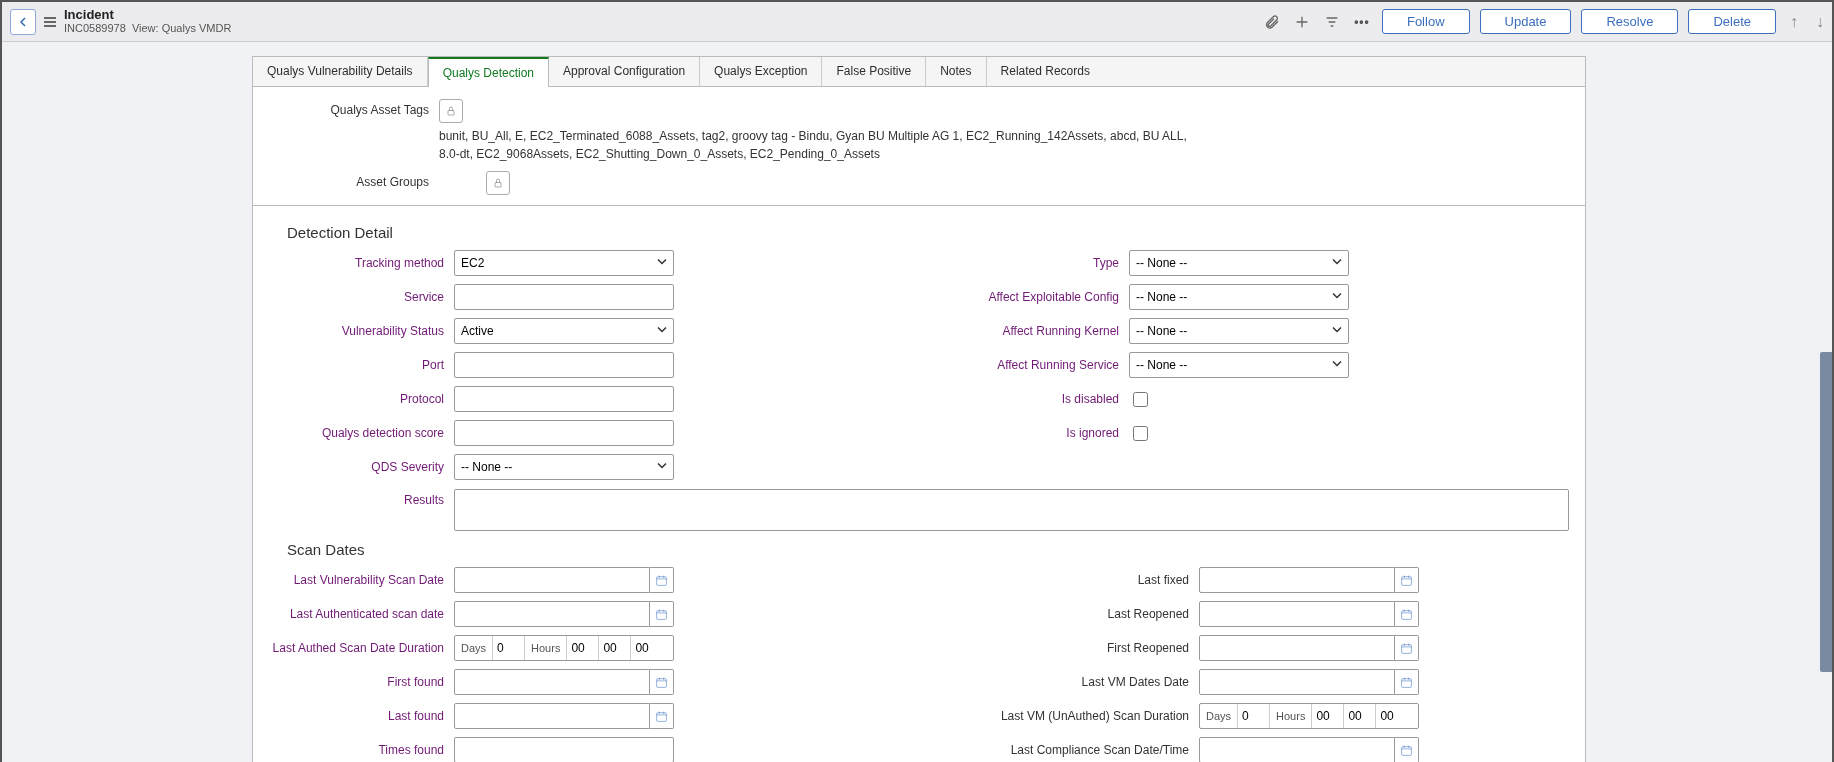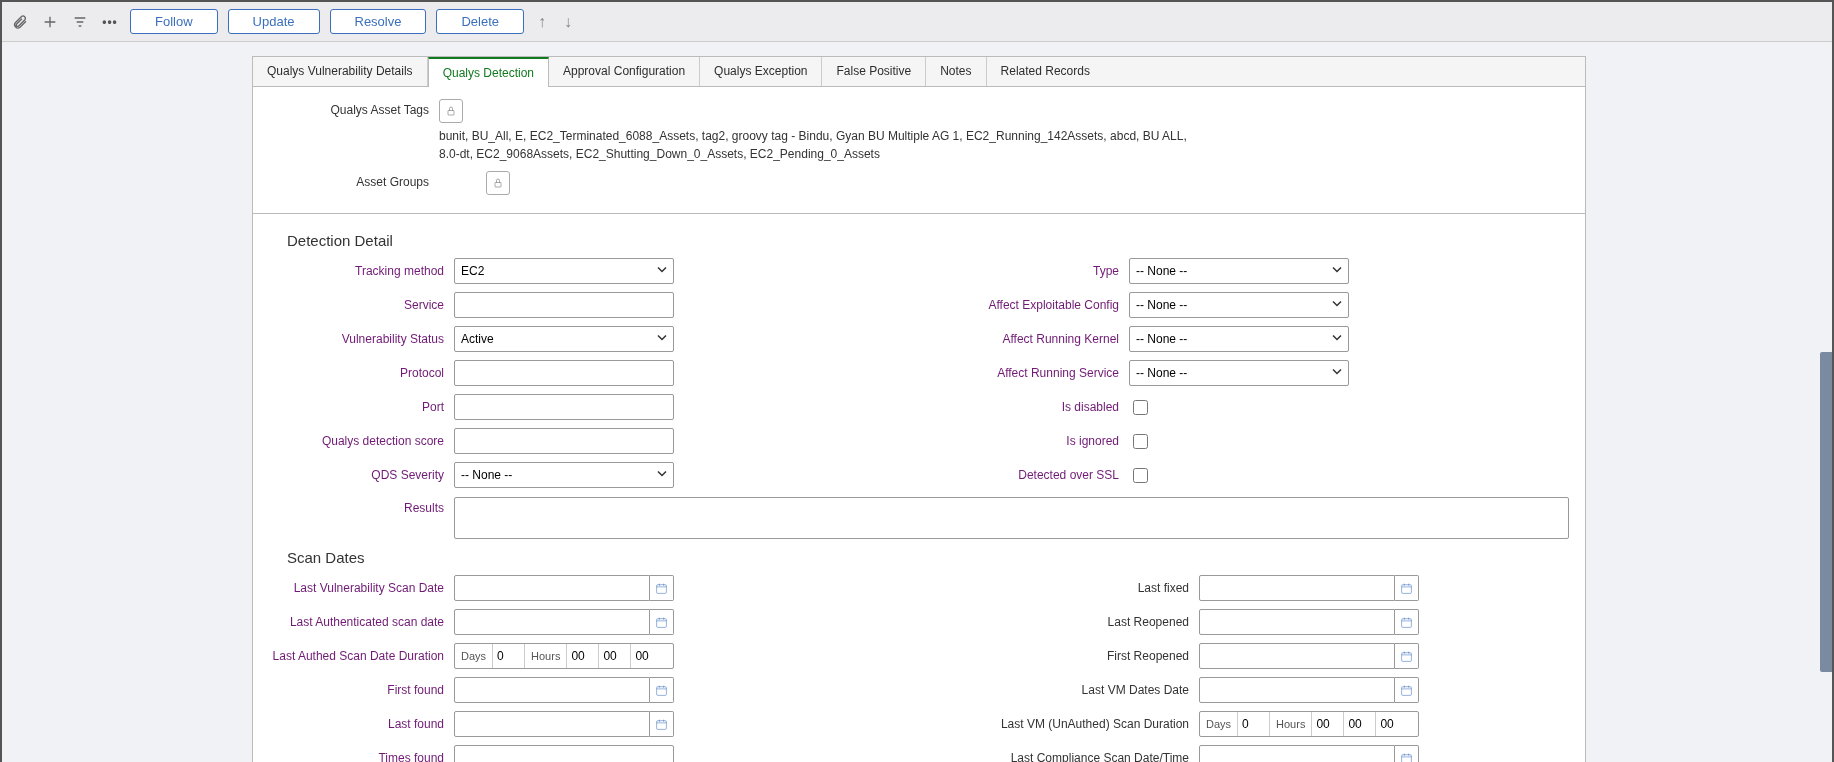--- a/index.html
+++ b/index.html
@@ -59,20 +59,38 @@
   .results-row .fctrl{flex:1;}
   .dots{letter-spacing:1px;font-weight:bold;}
   .scrollbar{position:absolute;right:2px;top:350px;width:14px;height:320px;background:#7a8aa0;border-radius:2px;}
 </style>
 </head>
 <body>
 
 <div class="page">
 
   <div class="header">
+    <div class="hleft">
+      <div class="back-btn">
+        <svg viewBox="0 0 10 10">
+            <path d="M7 1 L3 5 L7 9" stroke="#3b6fbd" stroke-width="1.5" fill="none"></path>
+          </svg>
+      </div>
+      <div class="menu-icon">
+          <span></span>
+          <span></span>
+          <span></span>
+        </div>
+      <div class="title-block">
+        <div class="t1">Incident</div>
+        <div class="t2">
+          <span>INC0589978</span>&nbsp;&nbsp;<span>View: Qualys VMDR</span>
+        </div>
+      </div>
+    </div>
     <div class="hright">
       <div class="icon-btn">
         <svg viewBox="0 0 24 24" fill="none" stroke="#666" stroke-width="2">
             <path d="M21 11l-9 9a5 5 0 01-7-7l9-9a3.5 3.5 0 015 5l-9 9a2 2 0 01-3-3l8-8"></path>
           </svg>
       </div>
       <div class="icon-btn">
         <svg viewBox="0 0 24 24" stroke="#666" stroke-width="2">
             <path d="M12 4v16M4 12h16"></path>
           </svg>
@@ -109,21 +127,21 @@
         <div class="val">
           <div class="lock-btn">
             <svg viewBox="0 0 24 24">
                 <rect x="6" y="11" width="12" height="9" rx="1"></rect>
                 <path d="M9 11V7a3 3 0 016 0v4"></path>
               </svg>
           </div>
           <div class="tags-text">bunit, BU_All, E, EC2_Terminated_6088_Assets, tag2, groovy tag - Bindu, Gyan BU Multiple AG 1, EC2_Running_142Assets, abcd, BU ALL, 8.0-dt, EC2_9068Assets, EC2_Shutting_Down_0_Assets, EC2_Pending_0_Assets</div>
         </div>
       </div>
-      <div class="row" style="margin-bottom:8px;gap:47px;">
+      <div class="row" style="margin-bottom:0;gap:47px;">
         <div class="lbl">Asset Groups</div>
         <div class="val">
           <div class="lock-btn">
             <svg viewBox="0 0 24 24">
                 <rect x="6" y="11" width="12" height="9" rx="1"></rect>
                 <path d="M9 11V7a3 3 0 016 0v4"></path>
               </svg>
           </div>
         </div>
       </div>
@@ -155,38 +173,38 @@
             <div class="fctrl">
                 <div class="select">
               <input type="text" readonly="" value="Active" style="">
               <span class="chev"><svg viewBox="0 0 12 12">
                       <path d="M2 4l4 4 4-4" stroke="#333" fill="none" stroke-width="1.5"></path>
                     </svg></span>
             </div>
               </div>
             </div>
           <div class="frow">
+              <div class="flbl">Port</div>
+            <div class="fctrl">
+                <input type="text" value="" style="">
+              </div>
+            </div>
+          <div class="frow">
               <div class="flbl">Protocol</div>
             <div class="fctrl">
                 <input type="text" value="" style="">
               </div>
             </div>
           <div class="frow">
-              <div class="flbl">Port</div>
+              <div class="flbl">Qualys detection score</div>
             <div class="fctrl">
                 <input type="text" value="" style="">
               </div>
             </div>
           <div class="frow">
-              <div class="flbl">Qualys detection score</div>
-            <div class="fctrl">
-                <input type="text" value="" style="">
-              </div>
-            </div>
-          <div class="frow">
               <div class="flbl">QDS Severity</div>
             <div class="fctrl">
                 <div class="select">
               <input type="text" readonly="" value="-- None --" style="">
               <span class="chev"><svg viewBox="0 0 12 12">
                       <path d="M2 4l4 4 4-4" stroke="#333" fill="none" stroke-width="1.5"></path>
                     </svg></span>
             </div>
               </div>
             </div>
@@ -237,26 +255,20 @@
               </div>
             </div>
           <div class="frow">
               <div class="flbl">Is disabled</div>
             <div class="fctrl">
                 <input type="checkbox" class="chk" style="">
               </div>
             </div>
           <div class="frow">
               <div class="flbl">Is ignored</div>
-            <div class="fctrl">
-                <input type="checkbox" class="chk" style="">
-              </div>
-            </div>
-          <div class="frow">
-              <div class="flbl">Detected over SSL</div>
             <div class="fctrl">
                 <input type="checkbox" class="chk" style="">
               </div>
             </div>
         </div>
       </div>
       <div class="results-row">
         <div class="flbl">Results</div>
         <div class="fctrl">
             <textarea class="results" style=""></textarea>

